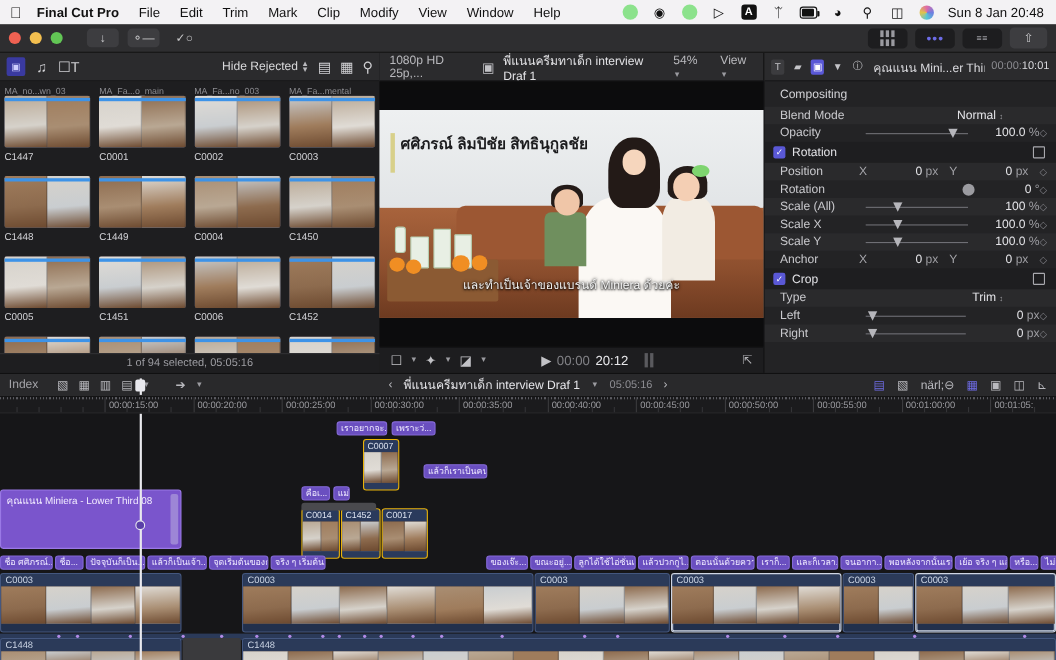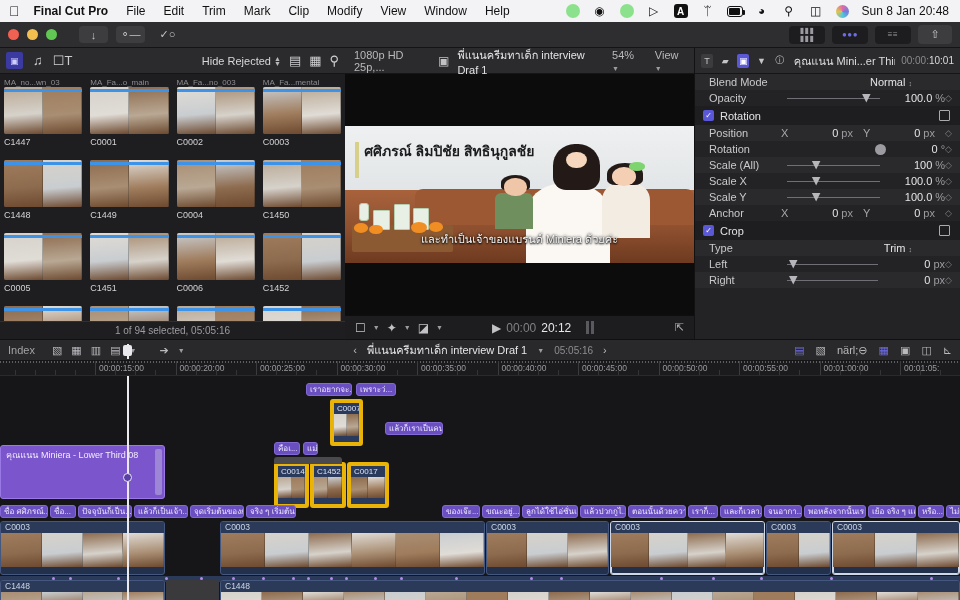--- a/index.html
+++ b/index.html
@@ -87,21 +87,21 @@
   
   .viewer { flex:1; background:#141415; display:flex; flex-direction:column; }
   .viewer-head {
     height:26px;background:#2b2b2d;display:flex;align-items:center;gap:8px;padding:0 9px;
     border-bottom:1px solid #151516;font-size:11px;color:#b9b9bd;
   }
   .vh-title { color:#e3e3e6; }
   .vh-right{ margin-left:auto; display:flex;align-items:center;gap:14px; }
   .viewer-canvas { flex:1; position:relative; background:#0c0c0d; display:flex;align-items:center;justify-content:center;}
   .video-frame {
-    position:relative; width:100%; height:137px; overflow:hidden;
+    position:relative; width:100%; height:189px; overflow:hidden;
     background:linear-gradient(180deg,#e8eaec 0%,#dfe2e4 46%,#caa285 47%,#b07a55 100%);
   }
   .wall { position:absolute;left:0;right:0;top:0;height:47%;background:linear-gradient(180deg,#eef0f1,#e2e5e7); }
   .couch { position:absolute;left:0;right:0;bottom:0;height:53%;
            background:linear-gradient(180deg,#a8633c 0%,#8d4f2e 55%,#6d3a20 100%); }
   .couch-back{position:absolute;left:20%;right:0;top:46%;height:26%;background:#9c5733;border-radius:8px 8px 0 0;}
   .ltable{position:absolute;left:2%;bottom:8%;width:29%;height:20%;background:#8b5a33;border-radius:2px;}
   .prod{position:absolute;bottom:24%;background:#e8efe4;border:1px solid #b6cdb0;border-radius:1px;}
   .orange{position:absolute;border-radius:50%;background:#f08e23;}
   .mom-dress{position:absolute;left:52%;bottom:0;width:24%;height:58%;background:#fbf8f4;border-radius:40% 40% 0 0;}
@@ -191,21 +191,21 @@
   .tick{position:absolute;top:0;bottom:0;width:1px;background:#3b3b3e;}
   .tick.minor{top:9px;background:#343437;}
   .tlabel{position:absolute;top:2px;font-size:8.5px;color:#9a9a9f;white-space:nowrap;}
   .dots{position:absolute;left:0;right:0;top:0;height:2px;
         background:repeating-linear-gradient(90deg,#5c5c62 0 1px,transparent 1px 3px);}
 
   .tl-canvas{position:relative;height:246px;background:#161618;overflow:hidden;}
   .ttl-title{position:absolute;background:#6a4fc0;border:1px solid #8469d6;border-radius:3px;
              height:13px;font-size:8px;color:#efeaff;padding:0 3px;line-height:12px;
              white-space:nowrap;overflow:hidden;}
-  .conn-clip{position:absolute;background:#2a3a5c;border:4px solid #eab308;border-radius:3px;overflow:hidden;}
+  .conn-clip{position:absolute;background:#2a3a5c;border:1px solid #eab308;border-radius:3px;overflow:hidden;}
   .conn-clip .cname{font-size:8px;color:#dfe5f2;padding:0 3px;height:11px;line-height:11px;}
   .conn-clip .strip{position:absolute;left:0;right:0;top:11px;bottom:6px;}
   .lower3{position:absolute;background:#7a55cc;border:1px solid #9a79e6;border-radius:3px;}
   .lower3 .l3t{font-size:9px;color:#f2ecff;padding:2px 5px;white-space:nowrap;}
   .l3-handle{position:absolute;right:2px;top:3px;bottom:3px;width:7px;background:#9d86d6;border-radius:2px;}
   .story{position:absolute;background:#22304c;border:1px solid #44577f;border-radius:3px;overflow:hidden;}
   .story .sname{font-size:8.5px;color:#cdd6e6;padding:0 4px;height:11px;line-height:11px;background:#2b3a59;}
   .story .sstrip{position:absolute;left:0;right:0;top:11px;bottom:7px;}
   .story.sel{border-color:#cfd6e4;box-shadow:0 0 0 1px #cfd6e4 inset;}
   .kfbar{position:absolute;height:5px;background:#2b3a59;}
@@ -545,20 +545,21 @@
       <div class="insp-head">
         <span class="insp-tab">T</span>
         <span class="insp-tab plain">▰</span>
         <span class="insp-tab on">▣</span>
         <span class="insp-tab plain">▼</span>
         <span class="insp-tab plain">ⓘ</span>
         <span class="insp-title">คุณแนน Mini...er Third 08</span>
         <span class="insp-tc"><span>00:00:</span><b>10:01</b></span>
       </div>
       <div class="insp-body" id="insp-body">
+          <div class="sec-title">Compositing</div>
           <div class="prow alt">
             <span class="lbl">Blend Mode</span>
             <span style="flex:1"></span>
             <span class="val">Normal <span style="font-size:7px;color:#a9a9ae">↕</span></span>
             <span style="width:40px"></span>
           </div>
           <div class="prow">
             <span class="lbl">Opacity</span>
             <span class="slider">
               <span class="track"></span>

